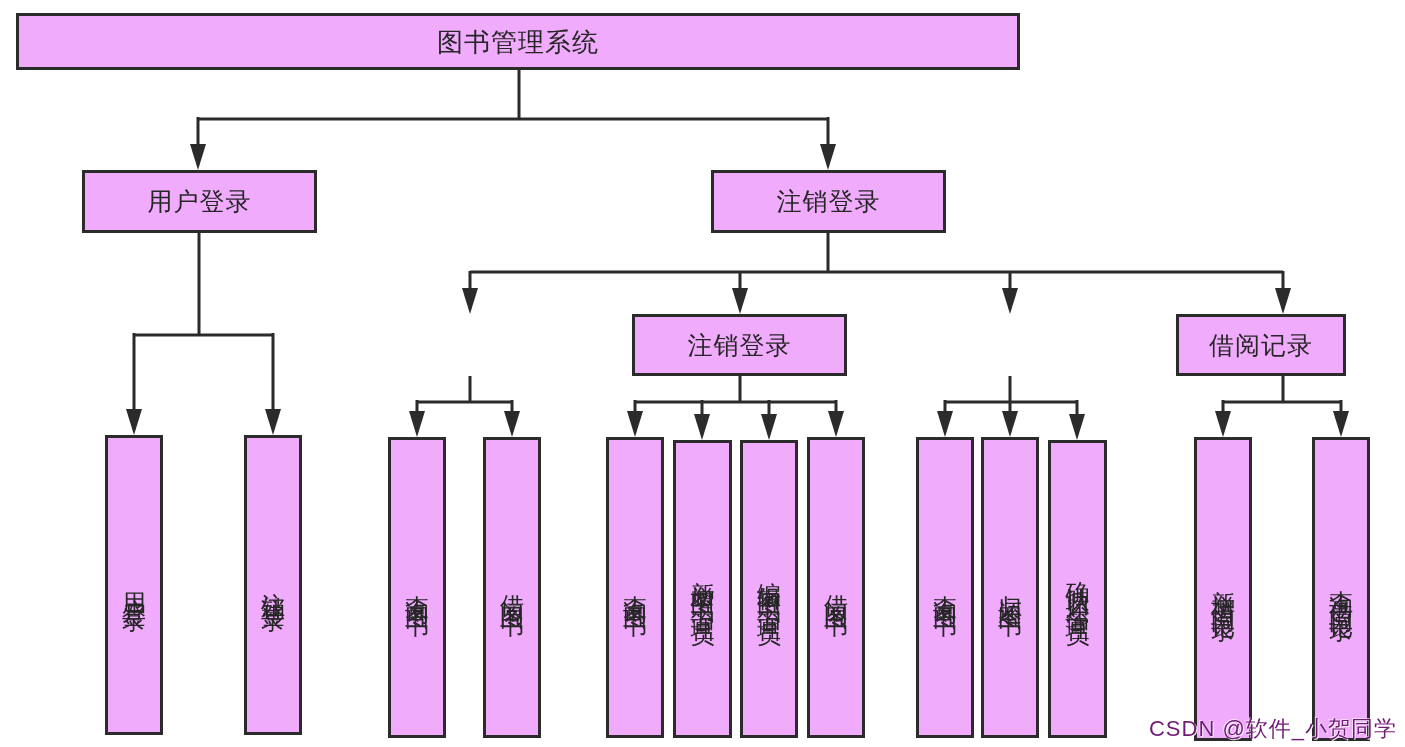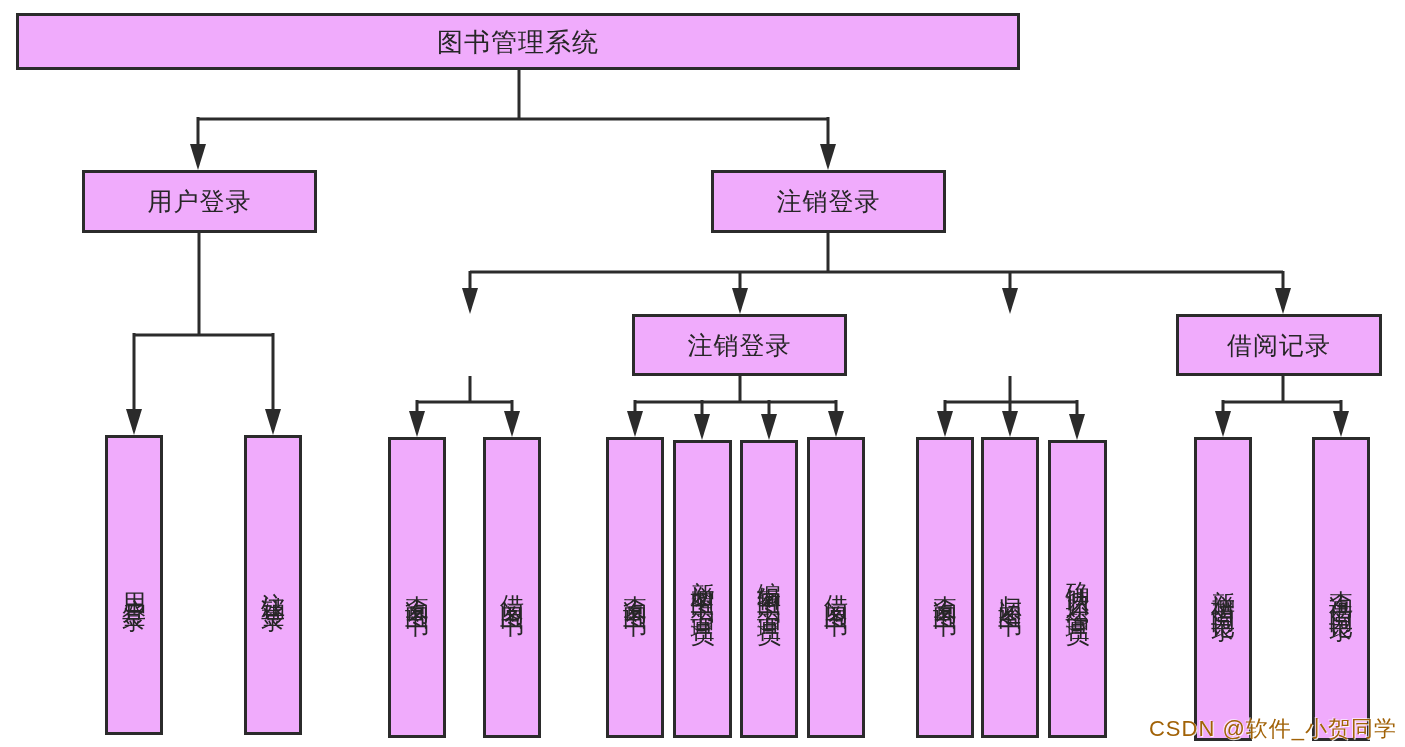--- a/index.html
+++ b/index.html
@@ -14,21 +14,21 @@
     z-index:2;
   }
   .box.h .label{font-size:25px;letter-spacing:1px;white-space:nowrap;line-height:1;}
   .box.root .label{font-size:26px;}
   .box.v .label{
     writing-mode:vertical-rl;text-orientation:mixed;
     font-size:24px;line-height:1;letter-spacing:6px;white-space:nowrap;
   }
   .watermark{
     position:absolute;right:8px;bottom:3px;z-index:3;
-    font-size:22px;color:#a16207;letter-spacing:1px;white-space:nowrap;
+    font-size:22px;color:#701a75;letter-spacing:1px;white-space:nowrap;
     text-shadow:1px 1px 0 rgba(255,255,255,.85), -1px -1px 0 rgba(255,255,255,.6);
   }
 </style>
 </head>
 <body>
 
 <div class="canvas">
 
   <svg class="wires" viewBox="0 0 1405 747" xmlns="http://www.w3.org/2000/svg" aria-hidden="true">
     <g stroke="#2b2b2b" stroke-width="3" fill="none">
@@ -72,21 +72,21 @@
   <div class="box h" style="left:82px;top:170px;width:235px;height:63px">
     <span class="label">用户登录</span>
   </div>
   <div class="box h" style="left:711px;top:170px;width:235px;height:63px">
     <span class="label">注销登录</span>
   </div>
 
   <div class="box h" style="left:632px;top:314px;width:215px;height:62px">
     <span class="label">注销登录</span>
   </div>
-  <div class="box h" style="left:1176px;top:314px;width:206px;height:62px">
+  <div class="box h" style="left:1176px;top:314px;width:170px;height:62px">
     <span class="label">借阅记录</span>
   </div>
 
   <div class="box v" style="left:105px;top:435px;width:58px;height:300px">
     <span class="label">用户登录</span>
   </div>
   <div class="box v" style="left:244px;top:435px;width:58px;height:300px">
     <span class="label">注销登录</span>
   </div>
 

